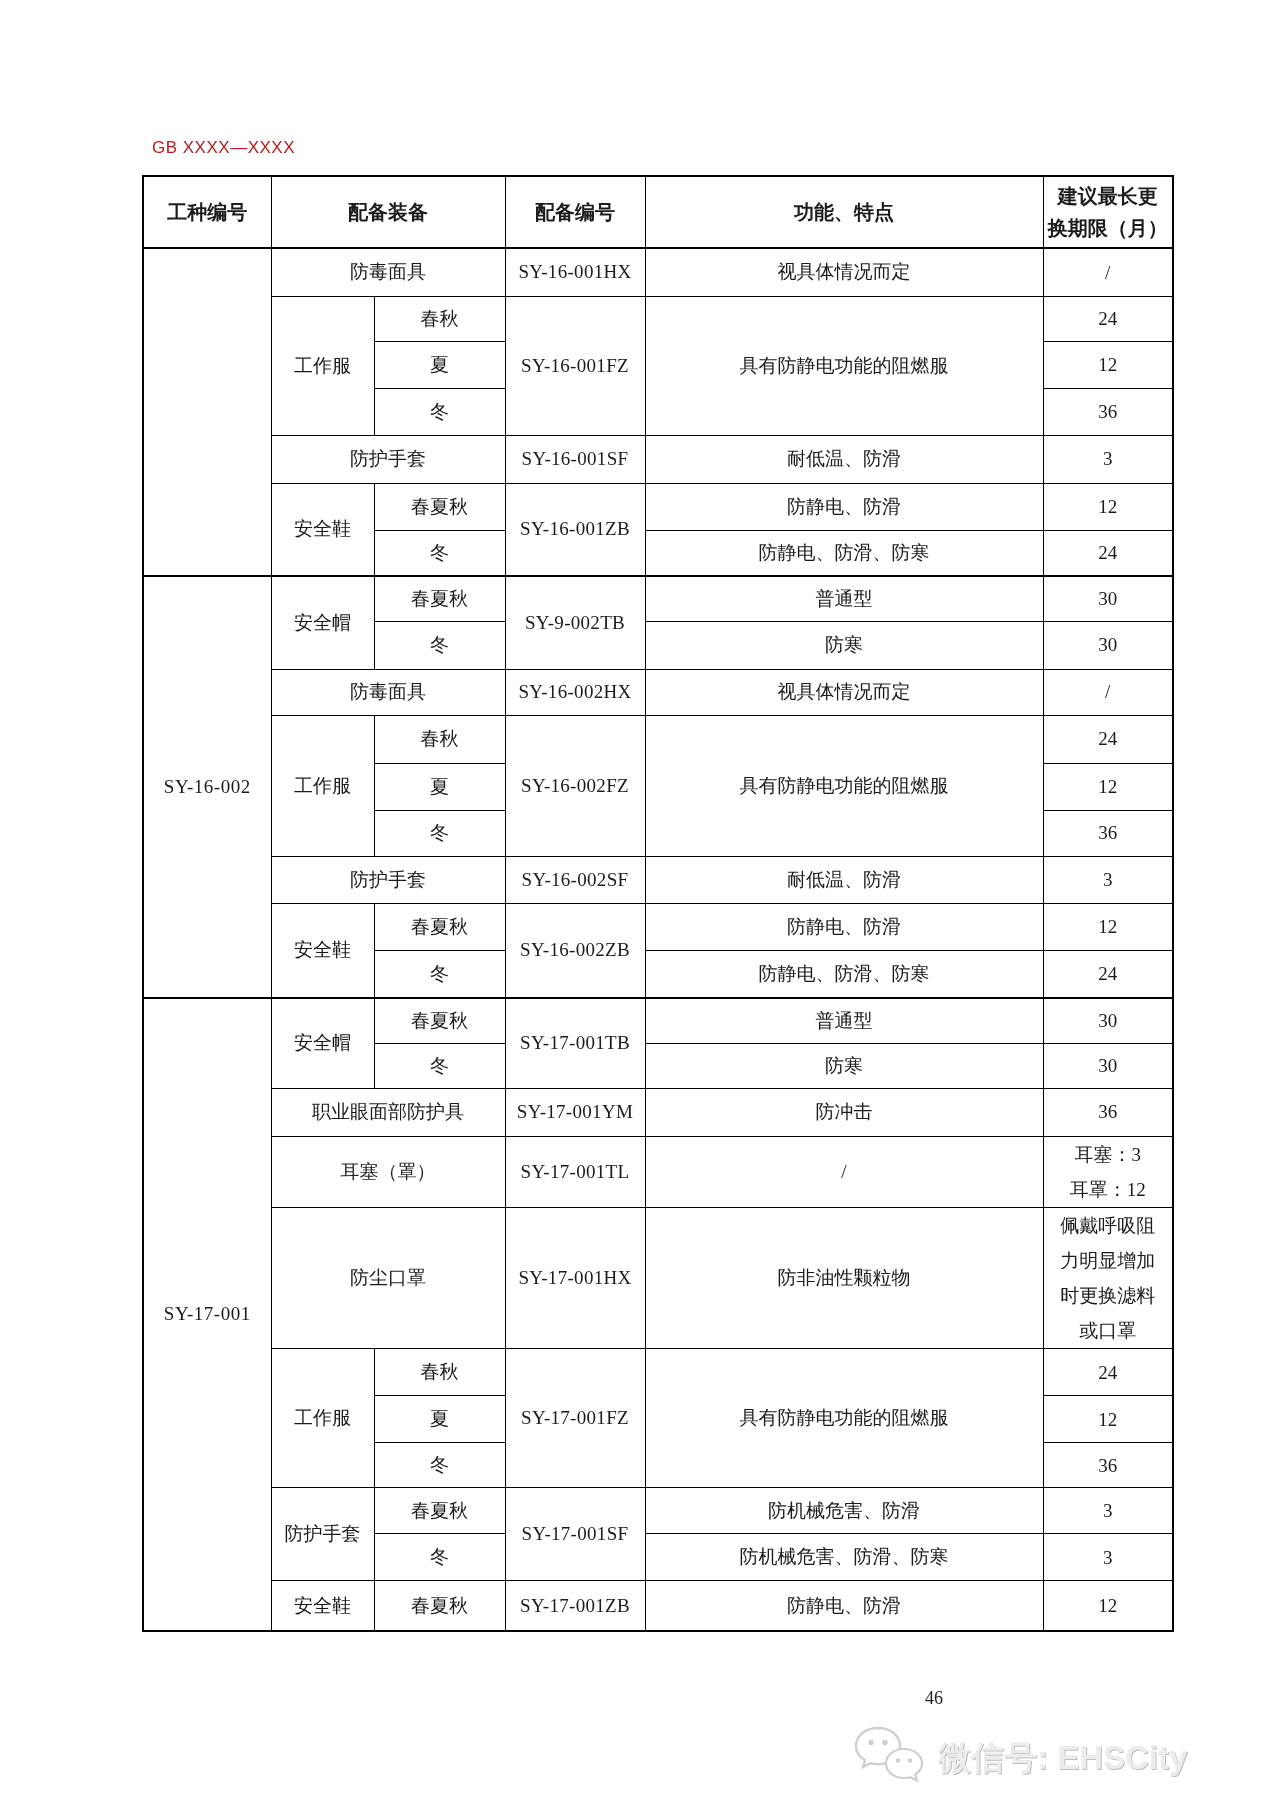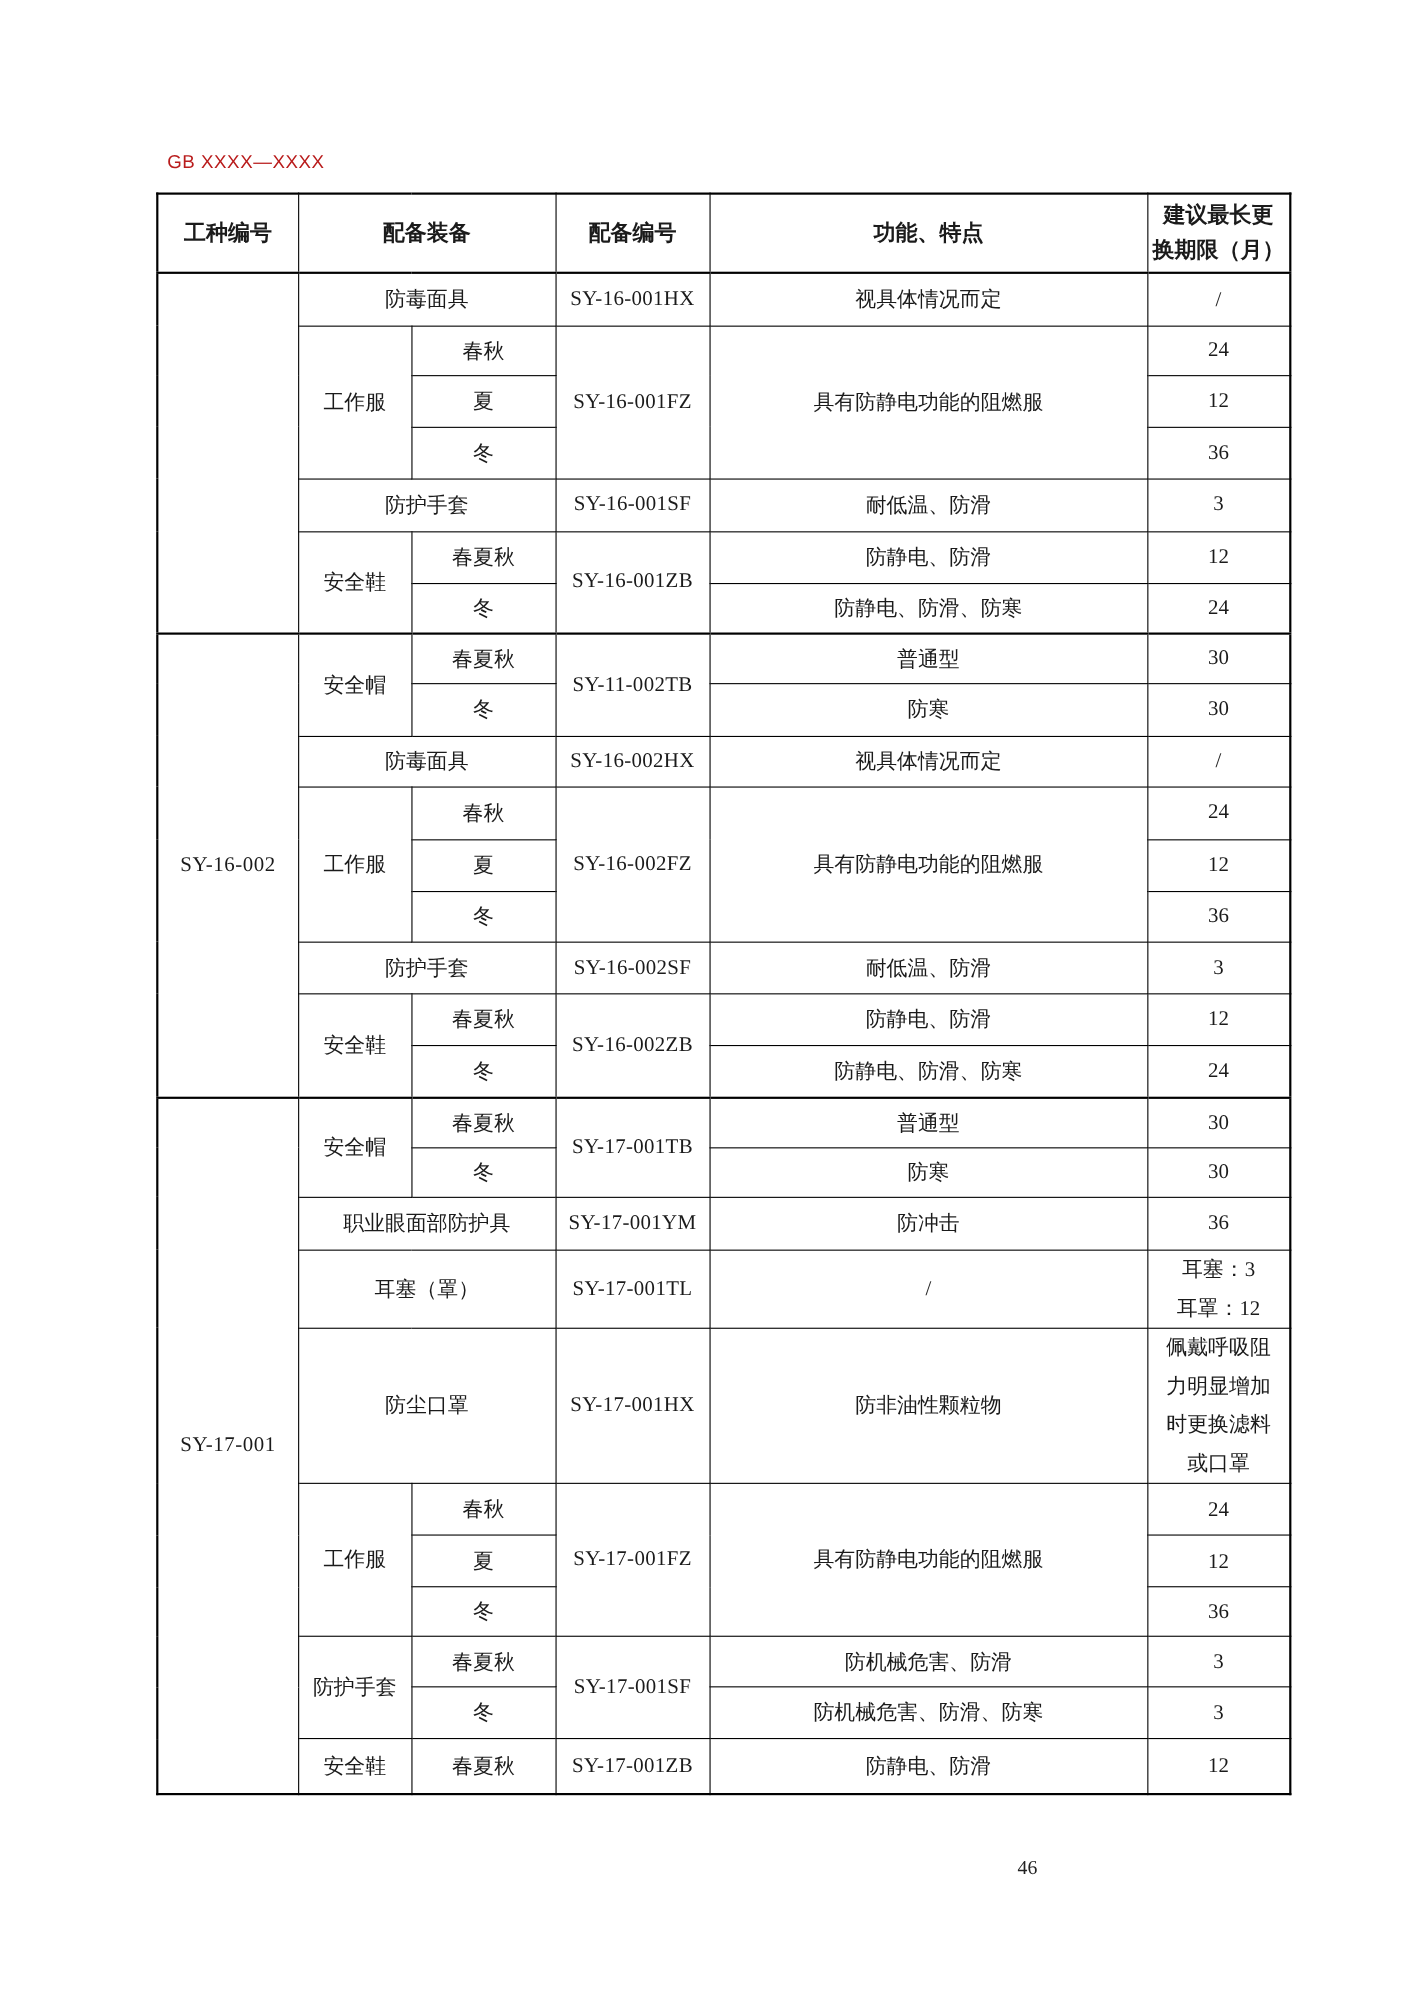--- a/index.html
+++ b/index.html
@@ -117,21 +117,21 @@
         </tr>
         <tr style="height: 46px;">
           <td class="season tt">冬</td>
           <td class="func tt">防静电、防滑、防寒</td>
           <td class="limit tt">24</td>
         </tr>
         <tr class="sect" style="height: 45px;">
           <td class="job" rowspan="9">SY-16-002</td>
           <td class="item" rowspan="2">安全帽</td>
           <td class="season">春夏秋</td>
-          <td class="code" rowspan="2">SY-11-002TB</td>
+          <td class="code" rowspan="2">SY-9-002TB</td>
           <td class="func">普通型</td>
           <td class="limit">30</td>
         </tr>
         <tr style="height: 48px;">
           <td class="season tt">冬</td>
           <td class="func tt">防寒</td>
           <td class="limit tt">30</td>
         </tr>
         <tr style="height: 46px;">
           <td class="item" colspan="2">防毒面具</td>
@@ -239,14 +239,35 @@
           <td class="season">春夏秋</td>
           <td class="code">SY-17-001ZB</td>
           <td class="func">防静电、防滑</td>
           <td class="limit">12</td>
         </tr>
       </tbody>
   </table>
 
   <div class="page-number">46</div>
 
+  <div class="watermark">
+    <span class="wm-icon">
+      <svg width="76" height="66" viewBox="0 0 76 66">
+        <g fill="#ffffff" stroke="#cfcfcf" stroke-width="2.4">
+          <path d="M26 5 C13 5 4 13 4 23 C4 29 7.5 34 13 37.3 L11 44 L18.5 40.2 C20.8 40.8 23.3 41.2 26 41.2 C39 41.2 48 33.2 48 23 C48 13 39 5 26 5 Z"></path>
+        </g>
+        <g fill="#cfcfcf" stroke="none">
+          <circle cx="19" cy="19.5" r="2.7"></circle>
+          <circle cx="33" cy="19.5" r="2.7"></circle>
+        </g>
+        <g fill="#ffffff" stroke="#cfcfcf" stroke-width="2.2">
+          <path d="M52 26 C41.5 26 34 32.5 34 40.5 C34 48.5 41.5 55 52 55 C54.2 55 56.3 54.7 58.2 54.2 L65 57.5 L63.2 51.5 C67.6 48.8 70 44.9 70 40.5 C70 32.5 62.5 26 52 26 Z"></path>
+        </g>
+        <g fill="#cfcfcf" stroke="none">
+          <circle cx="46" cy="37.5" r="2.3"></circle>
+          <circle cx="58" cy="37.5" r="2.3"></circle>
+        </g>
+      </svg>
+    </span>
+    <span class="wm-text">微信号: EHSCity</span>
+  </div>
 
 </div>
 
 </body></html>

